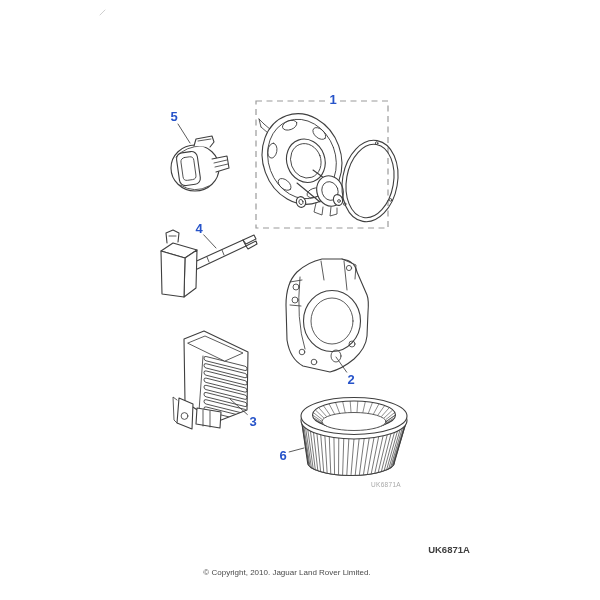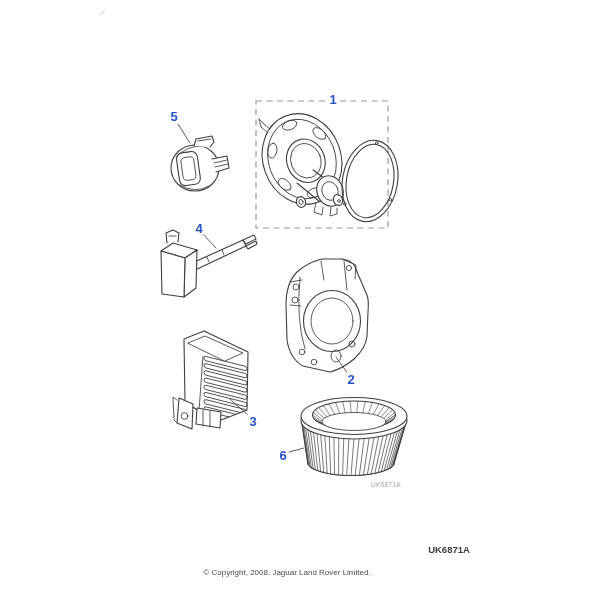--- a/index.html
+++ b/index.html
@@ -230,14 +230,14 @@
 
   <div class="callout" style="left:333px;top:99px">1</div>
   <div class="callout" style="left:351px;top:379px">2</div>
   <div class="callout" style="left:253px;top:421px">3</div>
   <div class="callout" style="left:199px;top:228px">4</div>
   <div class="callout" style="left:174px;top:116px">5</div>
   <div class="callout" style="left:283px;top:455px">6</div>
 
   <div class="watermark-small">UK6871A</div>
   <div class="drawing-code">UK6871A</div>
-  <div class="copyright">© Copyright, 2008. Jaguar Land Rover Limited.</div>
+  <div class="copyright">© Copyright, 2010. Jaguar Land Rover Limited.</div>
 </div>
 
 </body></html>

